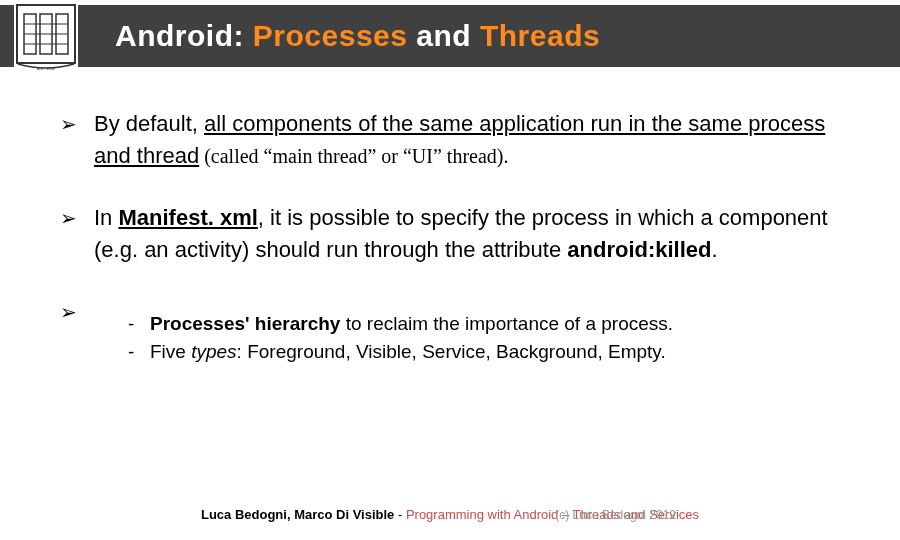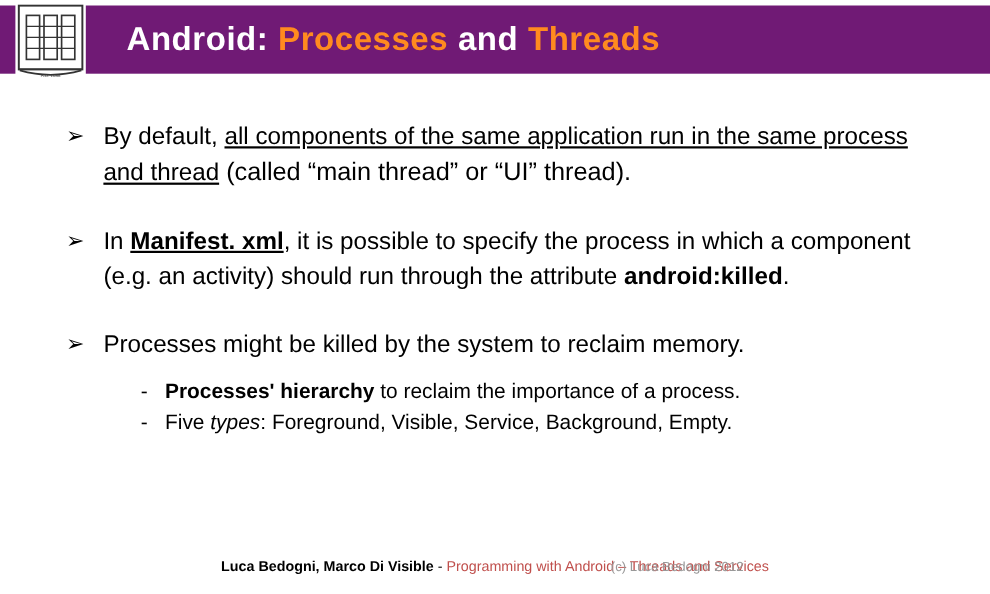--- a/index.html
+++ b/index.html
@@ -1,27 +1,27 @@
 <!DOCTYPE html>
 <html><head>
 <meta charset="utf-8">
 <style>
   * { margin: 0; padding: 0; box-sizing: border-box; }
   body { width: 900px; height: 540px; background: #fff; font-family: Arial, Helvetica, sans-serif; position: relative; overflow: hidden; }
-  .header-bar { position: absolute; top: 5px; left: 0; width: 900px; height: 62px; background: #701a75; display: flex; align-items: center; }
+  .header-bar { position: absolute; top: 5px; left: 0; width: 900px; height: 62px; background: #404040; display: flex; align-items: center; }
   .logo { position: absolute; top: 2px; left: 14px; width: 64px; height: 72px; background: #fff; z-index: 2; display: flex; align-items: center; justify-content: center; }
   .logo svg { width: 60px; height: 68px; }
   .title { margin-left: 115px; font-size: 30px; font-weight: bold; color: #fff; letter-spacing: 0.5px; }
   .title .hl { color: #ff8a1f; }
   .content { position: absolute; top: 108px; left: 60px; width: 800px; }
   .bullet { display: flex; margin-bottom: 30px; font-size: 22px; line-height: 1.45; color: #000; }
   .arrow { flex: 0 0 34px; font-size: 20px; color: #000; padding-top: 2px; }
   .btext { flex: 1; }
   .underline { text-decoration: underline; }
-  .small { font-size: 23px; }
+  .small { font-size: 20px; font-family: Liberation Serif, serif; }
   .sub { margin-left: 34px; margin-top: 14px; font-size: 19px; line-height: 1.5; }
   .sub-row { display: flex; }
   .dash { flex: 0 0 22px; }
   .footer { position: absolute; bottom: 18px; left: 0; width: 900px; text-align: center; font-size: 13px; }
   .footer .auth { font-weight: bold; color: #000; }
   .footer .sep { color: #000; }
   .footer .course { color: #c0504d; }
   .footer .overlay { position: absolute; right: 224px; bottom: 0; font-size: 12px; color: #999; }
 </style>
 </head>
@@ -59,21 +59,20 @@
   <div class="bullet">
     <div class="arrow">➢</div>
     <div class="btext">
       <span>In </span><b><span class="underline">Manifest. xml</span></b><span>, it is possible to specify the process in which a component (e.g. an activity)  should run through the attribute </span><b><span>android:killed</span></b><span>.</span>
     </div>
   </div>
 
   <div class="bullet" style="margin-bottom:0">
     <div class="arrow">➢</div>
     <div class="btext">
-      <span>Processes might be killed by the system to reclaim memory.</span>
       <div class="sub">
         <div class="sub-row">
           <div class="dash">-</div>
           <div><b><span>Processes' hierarchy</span></b><span> to reclaim the importance of a process.</span></div>
         </div>
         <div class="sub-row">
           <div class="dash">-</div>
           <div><span>Five </span><i><span>types</span></i><span>: Foreground, Visible, Service, Background, Empty.</span></div>
         </div>
       </div>

